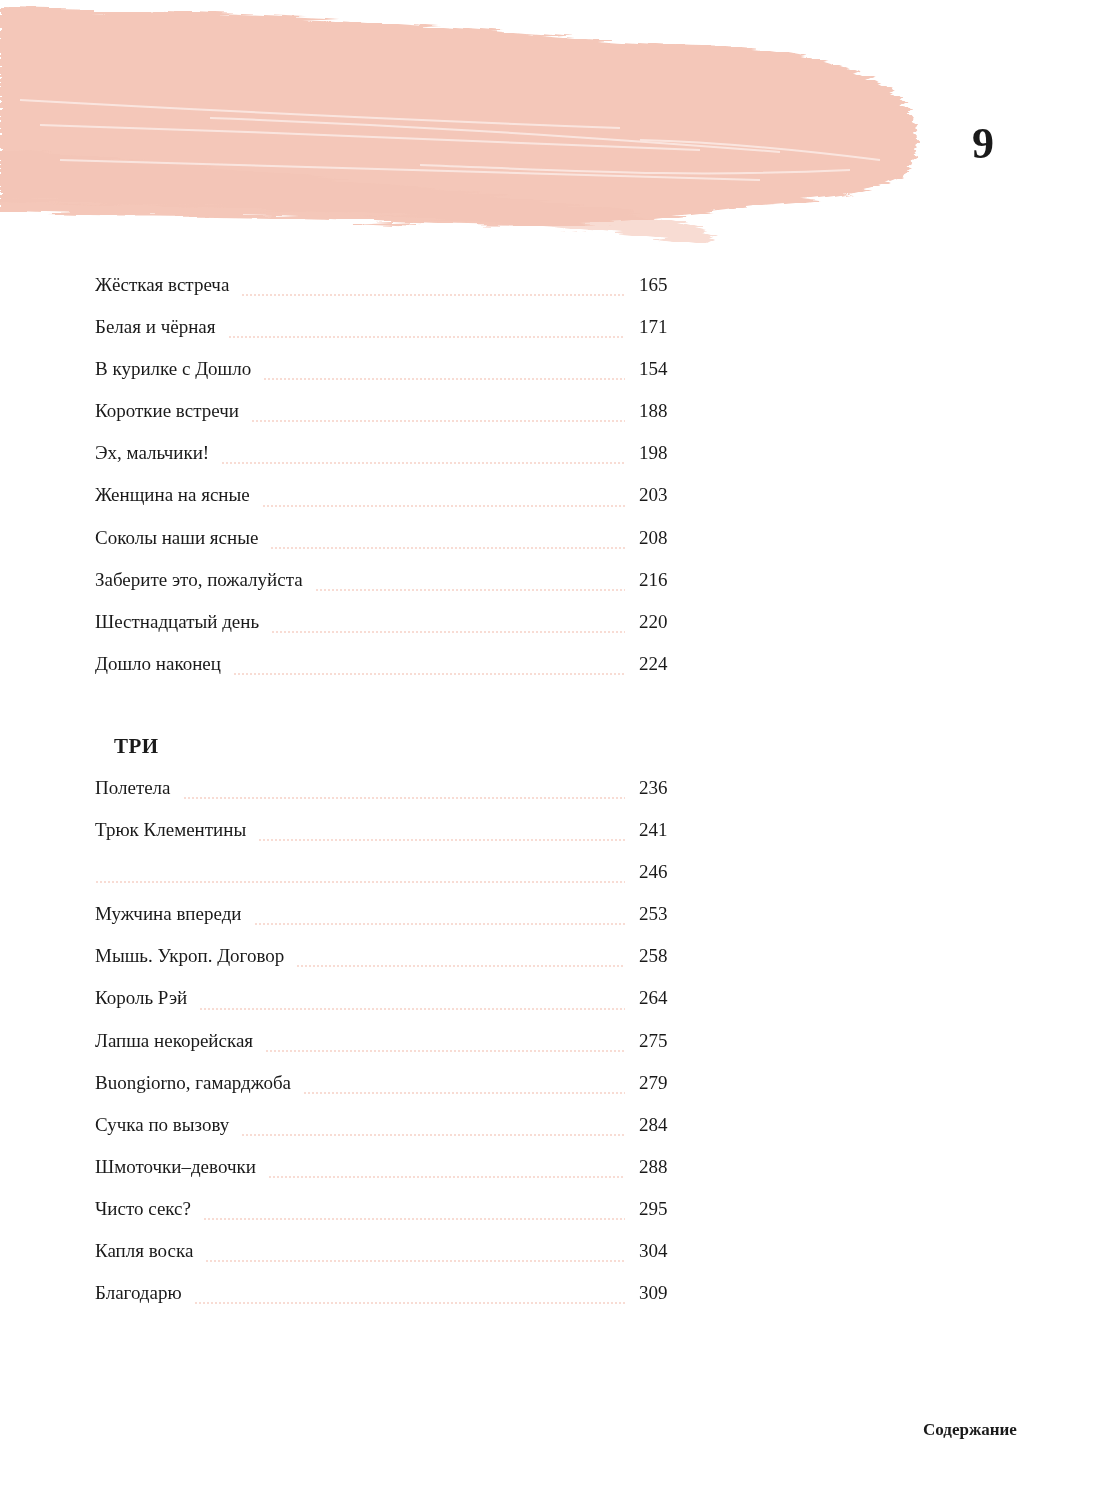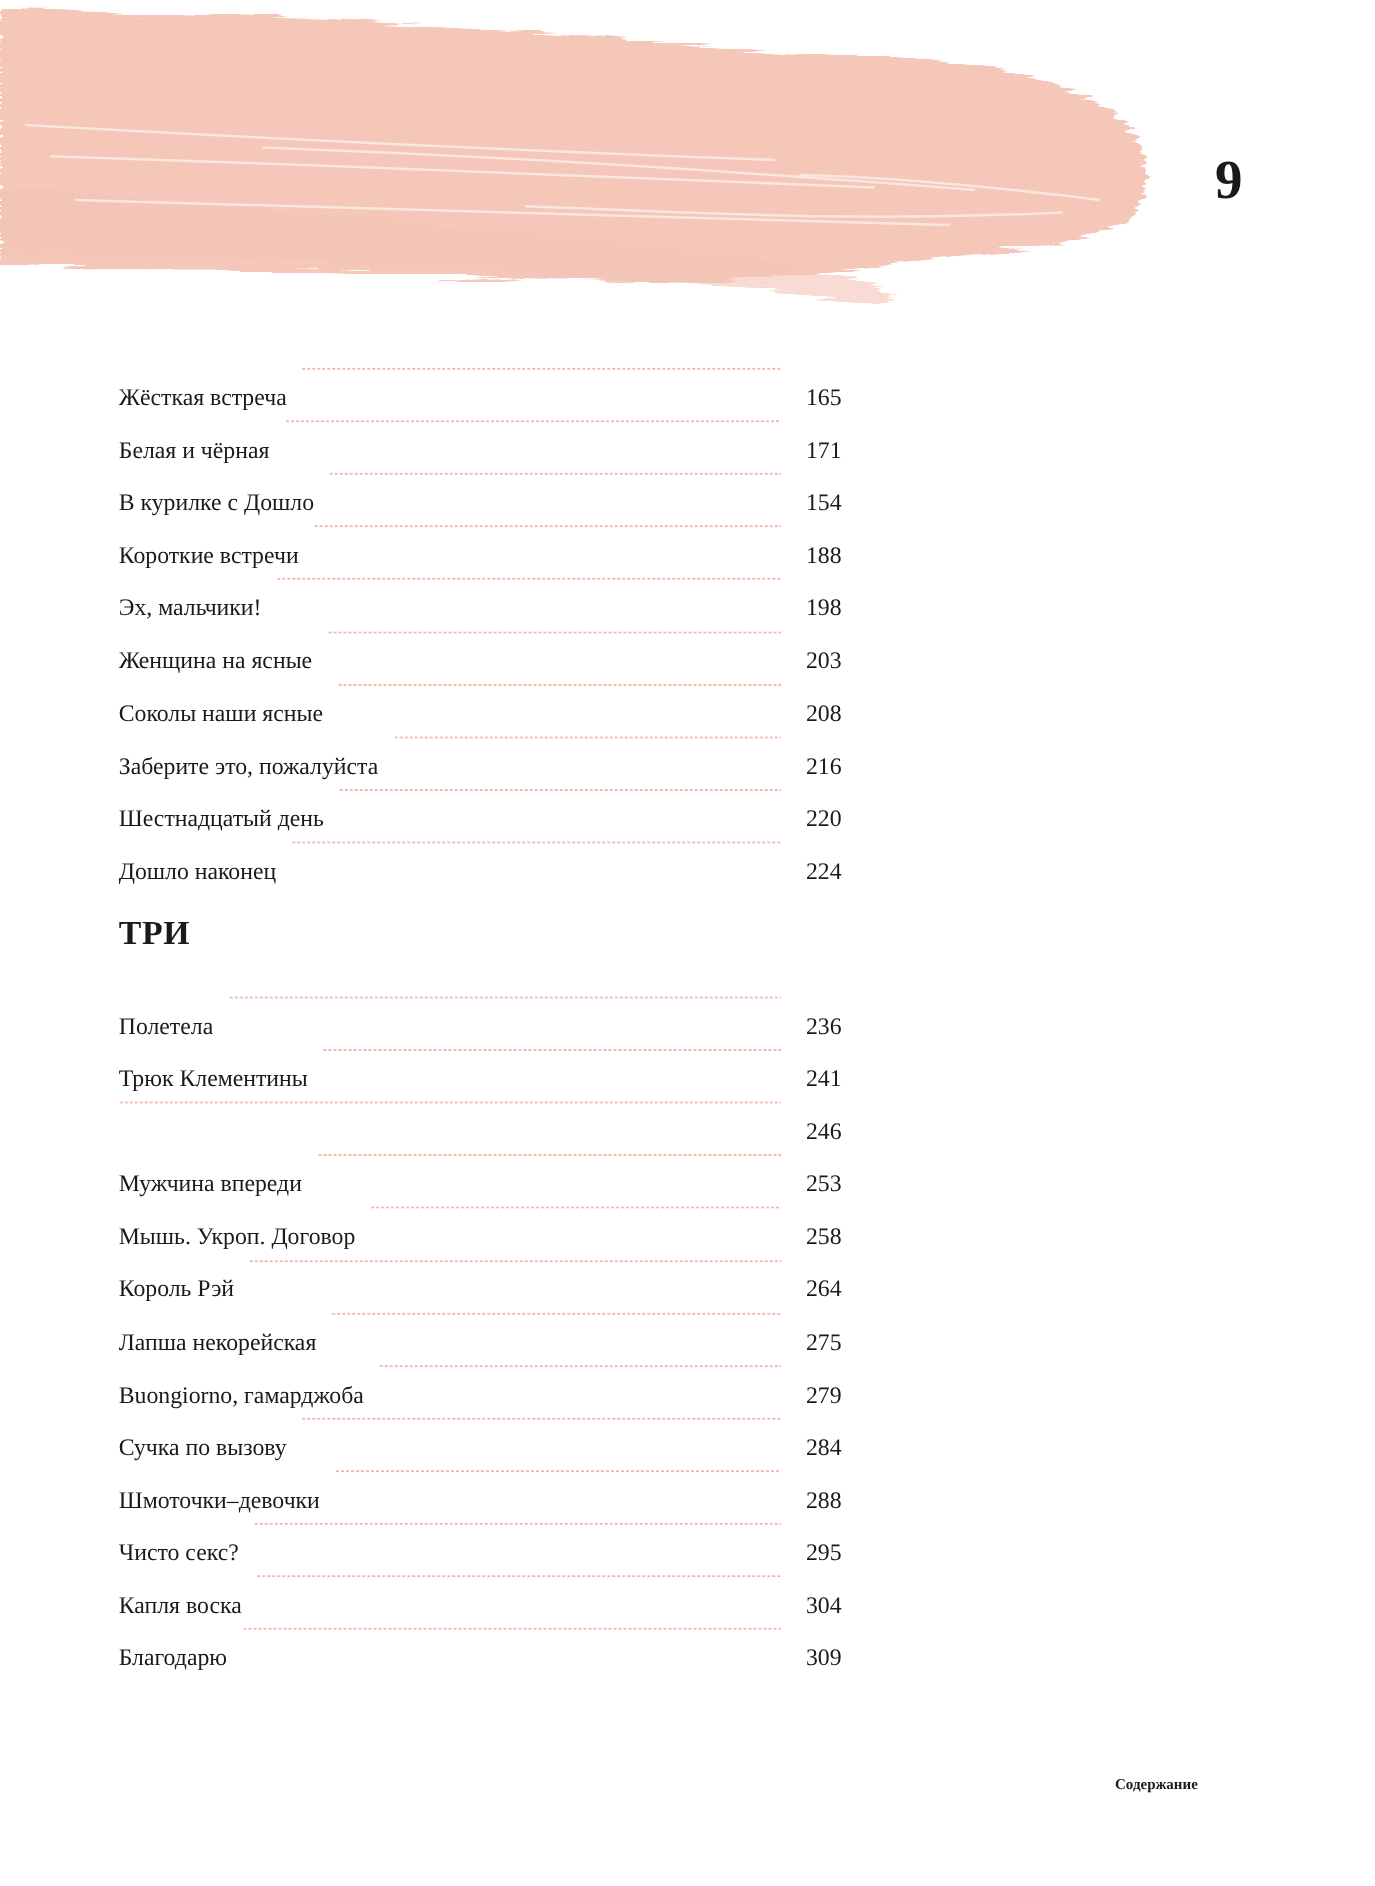--- a/index.html
+++ b/index.html
@@ -55,37 +55,37 @@
       margin-right: 14px;
       background-image: radial-gradient(circle, #f0b8a8 0.9px, transparent 1.1px);
       background-size: 4px 3px;
       background-repeat: repeat-x;
       background-position: left center;
       align-self: flex-end;
       margin-bottom: 10px;
     }
     .toc-page {
       white-space: nowrap;
-      text-align: center;
+      text-align: left;
       min-width: 40px;
-      margin-top: 34px;
     }
     .part-heading {
-      font-size: 27px;
+      font-size: 21px;
       font-weight: bold;
       margin-top: 40px;
       height: 42px;
       line-height: 42px;
       letter-spacing: 0.5px;
+      margin-left: 19px;
     }
     .running-footer {
       position: absolute;
-      left: 892px;
+      left: 923px;
       top: 1420px;
-      font-size: 12px;
+      font-size: 17px;
       font-weight: bold;
       color: #1a1a1a;
     }
   </style>
 </head>
 <body>
 
 <svg class="brush" viewBox="0 0 960 250" xmlns="http://www.w3.org/2000/svg">
   <defs>
     <filter id="rough" x="-5%" y="-5%" width="110%" height="110%">

